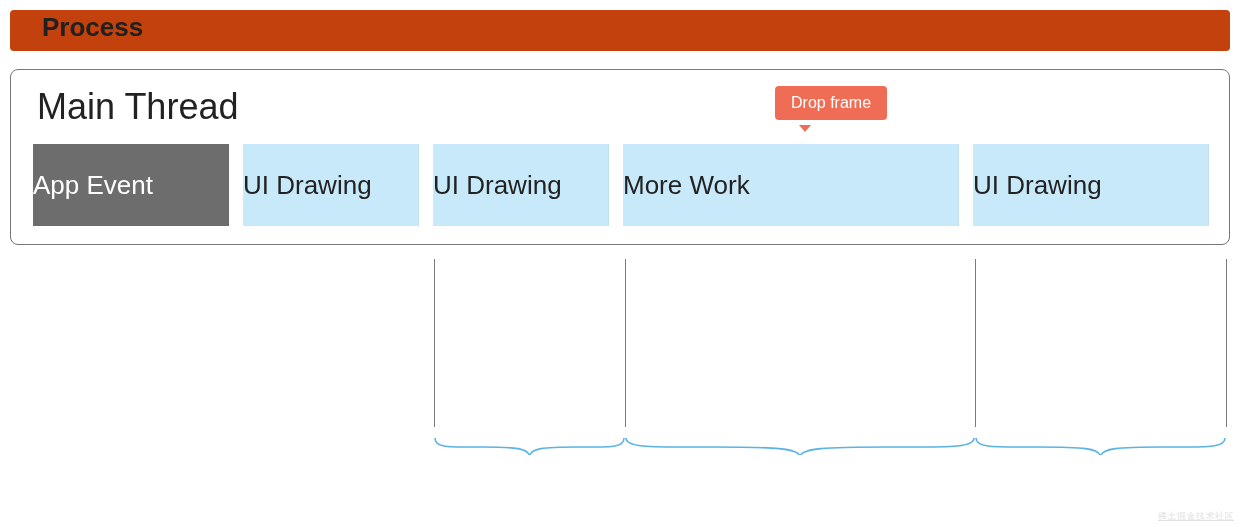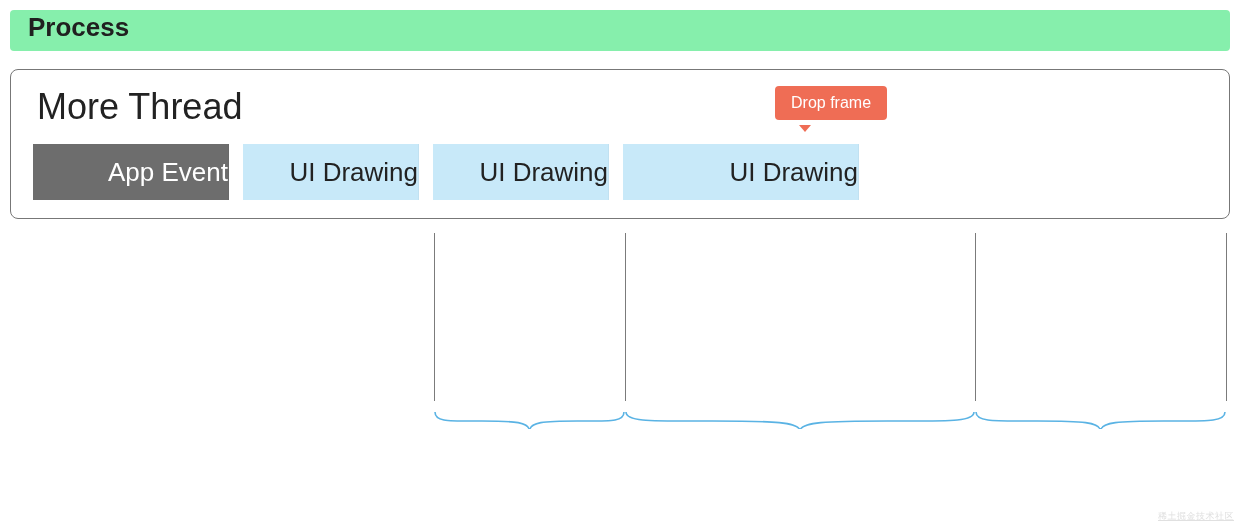--- a/index.html
+++ b/index.html
@@ -5,22 +5,22 @@
   * { box-sizing: border-box; }
   body {
     margin: 0;
     padding: 10px;
     font-family: "Helvetica Neue", Helvetica, Arial, "PingFang SC", "Microsoft YaHei", sans-serif;
     background: #fff;
     color: #222;
     width: 1240px;
   }
   .process-bar {
-    background: #86efac;
-    padding: 2px 30px 8px 18px;
+    background: #c2410c;
+    padding: 2px 30px 8px 32px;
     border-radius: 4px;
     font-size: 26px;
     font-weight: 600;
     color: #202020;
     margin-bottom: 18px;
   }
   .thread-box {
     border: 1.5px solid #777;
     border-radius: 8px;
     padding: 12px 18px 18px 22px;
@@ -56,24 +56,24 @@
     border-left-width: 6px;
     border-right-width: 6px;
     height: 0; width: 0;
   }
   .blocks {
     display: flex;
     gap: 14px;
     position: relative;
   }
   .block {
-    height: 56px;
+    height: 82px;
     display: flex;
     align-items: center;
-    justify-content: flex-end;
+    justify-content: flex-start;
     font-size: 26px;
     color: #222;
     background: #c8e9f9;
     border-right: 1px solid rgba(0,0,0,0.03);
   }
   .block.gray { background: #6d6d6d; color: #fff; }
   
   .b0 { width: 196px; }
   .b1 { width: 176px; }
   .b2 { width: 176px; }
@@ -115,37 +115,40 @@
   }
 </style>
 </head>
 <body>
 
 <div class="process-bar">
   <span>Process</span>
 </div>
 
 <div class="thread-box">
-  <div class="thread-title">More Thread</div>
+  <div class="thread-title">Main Thread</div>
 
   <div class="callout-row">
     <div class="callout">
       <span>Drop frame</span>
     </div>
   </div>
 
   <div class="blocks" id="blocks">
       <div class="block gray b0">
         <span>App Event</span>
       </div>
       <div class="block  b1">
         <span>UI Drawing</span>
       </div>
       <div class="block  b2">
         <span>UI Drawing</span>
+      </div>
+      <div class="block  b3">
+        <span>More Work</span>
       </div>
       <div class="block  b4">
         <span>UI Drawing</span>
       </div>
     </div>
 </div>
 
 <div class="timeline" id="timeline">
     <div class="tick" style="left: 424px;"></div>
     <div class="tick" style="left: 615px;"></div>

